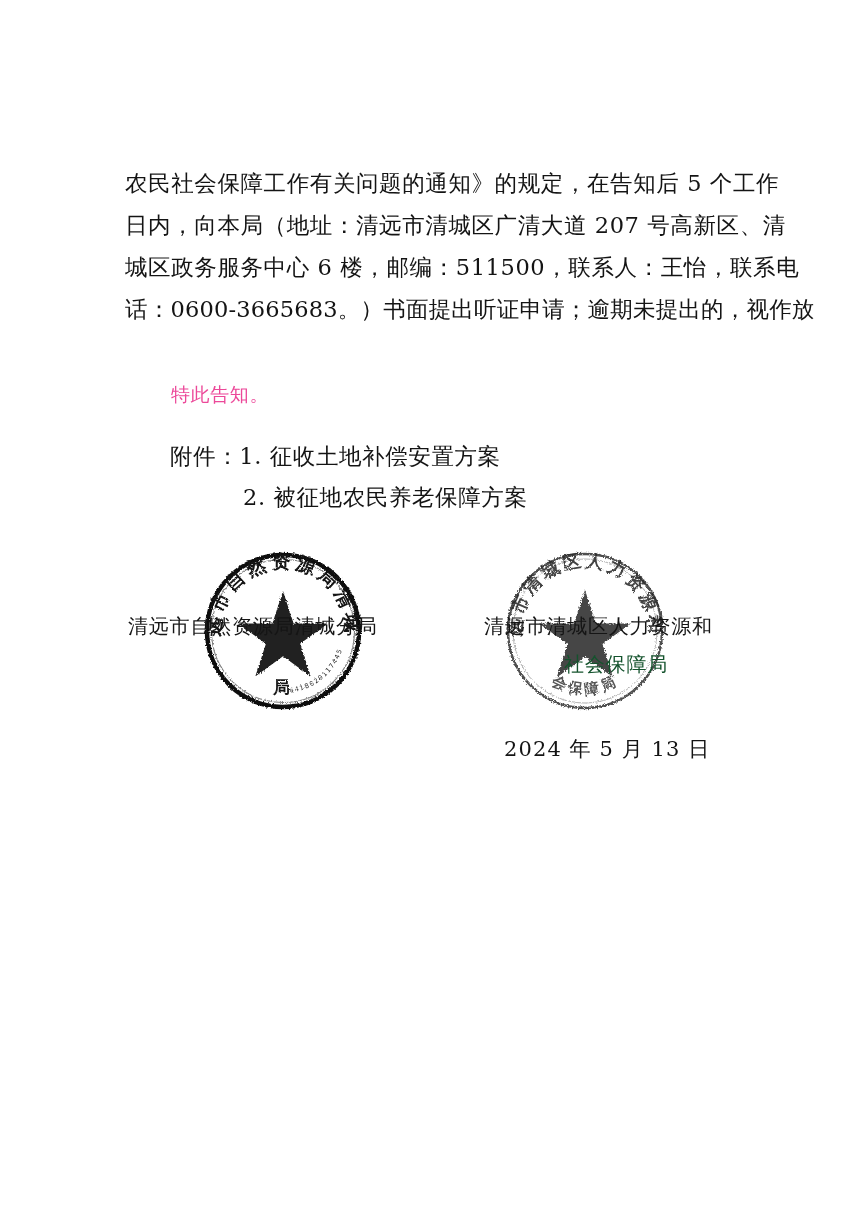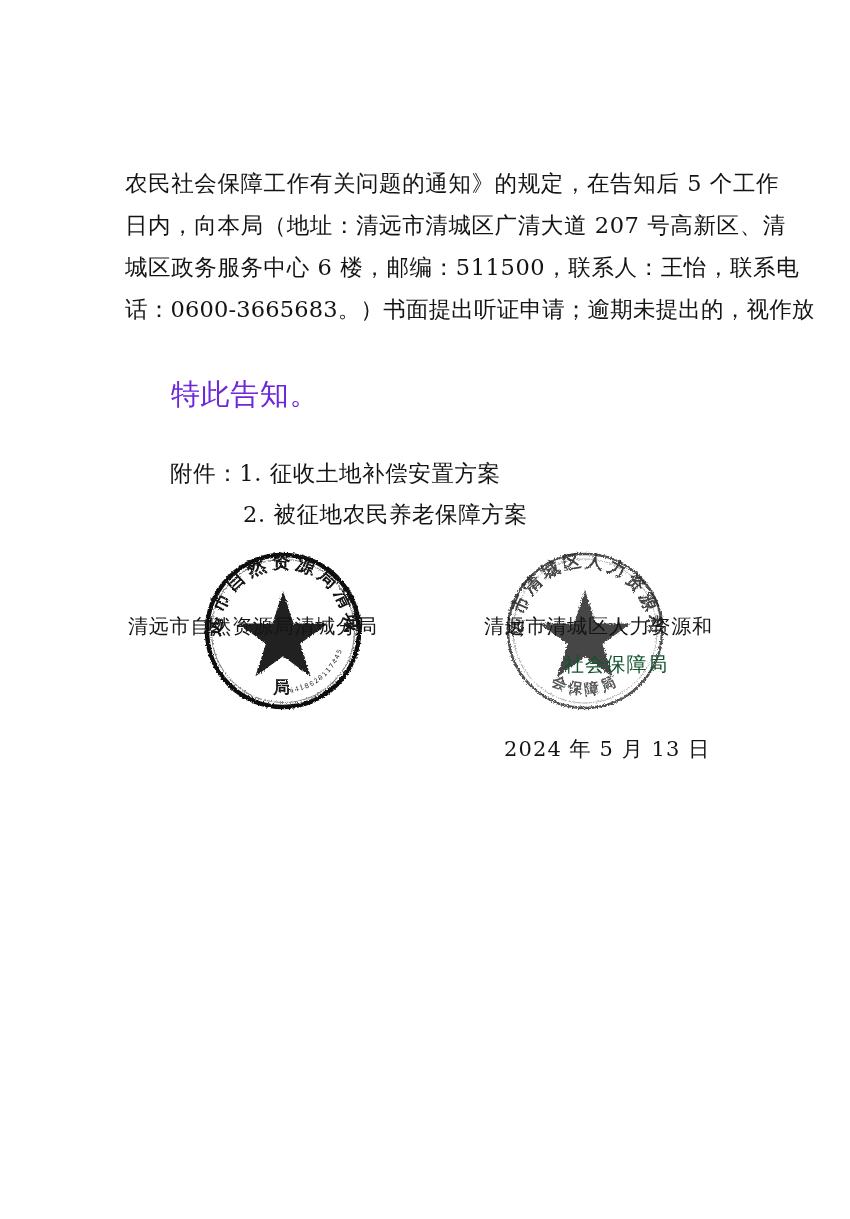--- a/index.html
+++ b/index.html
@@ -36,32 +36,32 @@
     color: #141414;
     text-align: justify;
   }
   .para-line.tight { letter-spacing: 0.2px; }
 
   
   .notice-line {
     position: absolute;
     left: 171px;
     top: 377px;
-    font-size: 29px;
+    font-size: 19px;
     line-height: 34px;
     letter-spacing: 0.6px;
     white-space: nowrap;
-    color: #6d28d9;
+    color: #ec4899;
   }
 
   
   .attach-block {
     position: absolute;
     left: 170px;
-    top: 453px;
+    top: 436px;
   }
   .attach-line {
     font-size: 22.5px;
     line-height: 41px;
     letter-spacing: 0.6px;
     white-space: nowrap;
     color: #141414;
   }
   .attach-line.sub { padding-left: 73px; text-align: center; }
 

